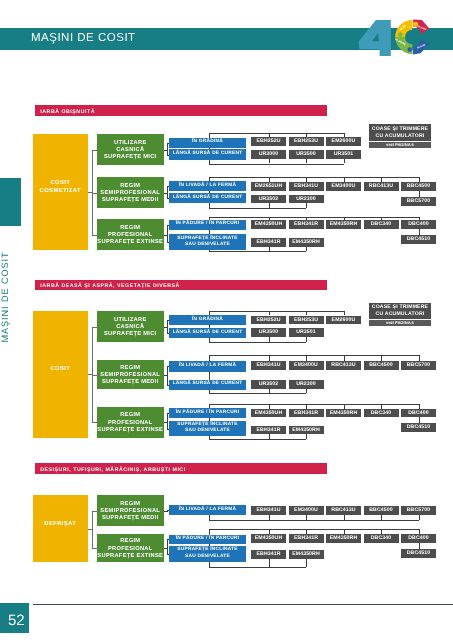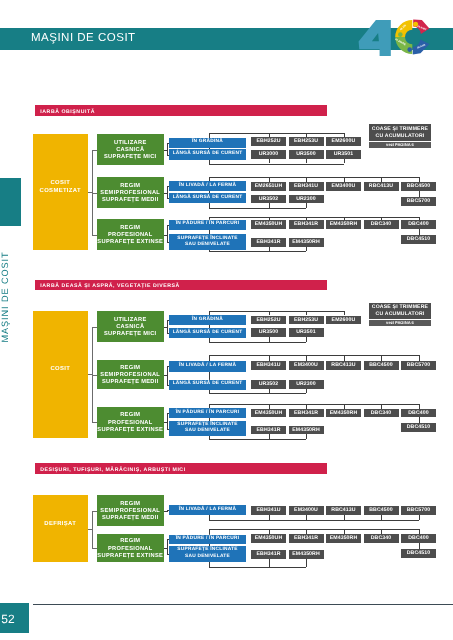--- a/index.html
+++ b/index.html
@@ -13,21 +13,21 @@
 
   .logo{position:absolute;left:355px;top:5px;width:85px;height:60px;z-index:5;}
 
   
   .side-tab{position:absolute;left:0px;top:178px;width:21px;height:48px;background:#177e85;}
   .side-label{position:absolute;left:0;top:232px;width:130px;height:14px;
      transform-origin:0 0;transform:rotate(-90deg) translate(-130px,0);
      font-size:9.2px;letter-spacing:.9px;color:#177e85;text-align:center;}
 
   .pagenum-box{position:absolute;left:0px;top:603px;width:29px;height:30px;background:#177e85;}
-  .pagenum{position:absolute;left:0px;top:612px;width:16px;text-align:center;font-size:12px;color:#ffffff;}
+  .pagenum{position:absolute;left:8px;top:612px;width:16px;text-align:center;font-size:15px;color:#ffffff;}
   .foot-rule{position:absolute;left:33px;top:604px;width:420px;height:1px;background:#3d4b55;}
 
   
   .sechead{position:absolute;height:11px;background:#d0214b;}
   .sechead span{position:absolute;left:5.3px;top:3.6px;font-size:5.2px;font-weight:bold;letter-spacing:.55px;color:#ffffff;white-space:nowrap;}
 
   
   .ybox{position:absolute;background:#f0b400;}
   .ybox span{position:absolute;left:0;width:100%;text-align:center;font-size:5.9px;font-weight:bold;letter-spacing:.35px;color:#ffffff;line-height:7.5px;}
 

